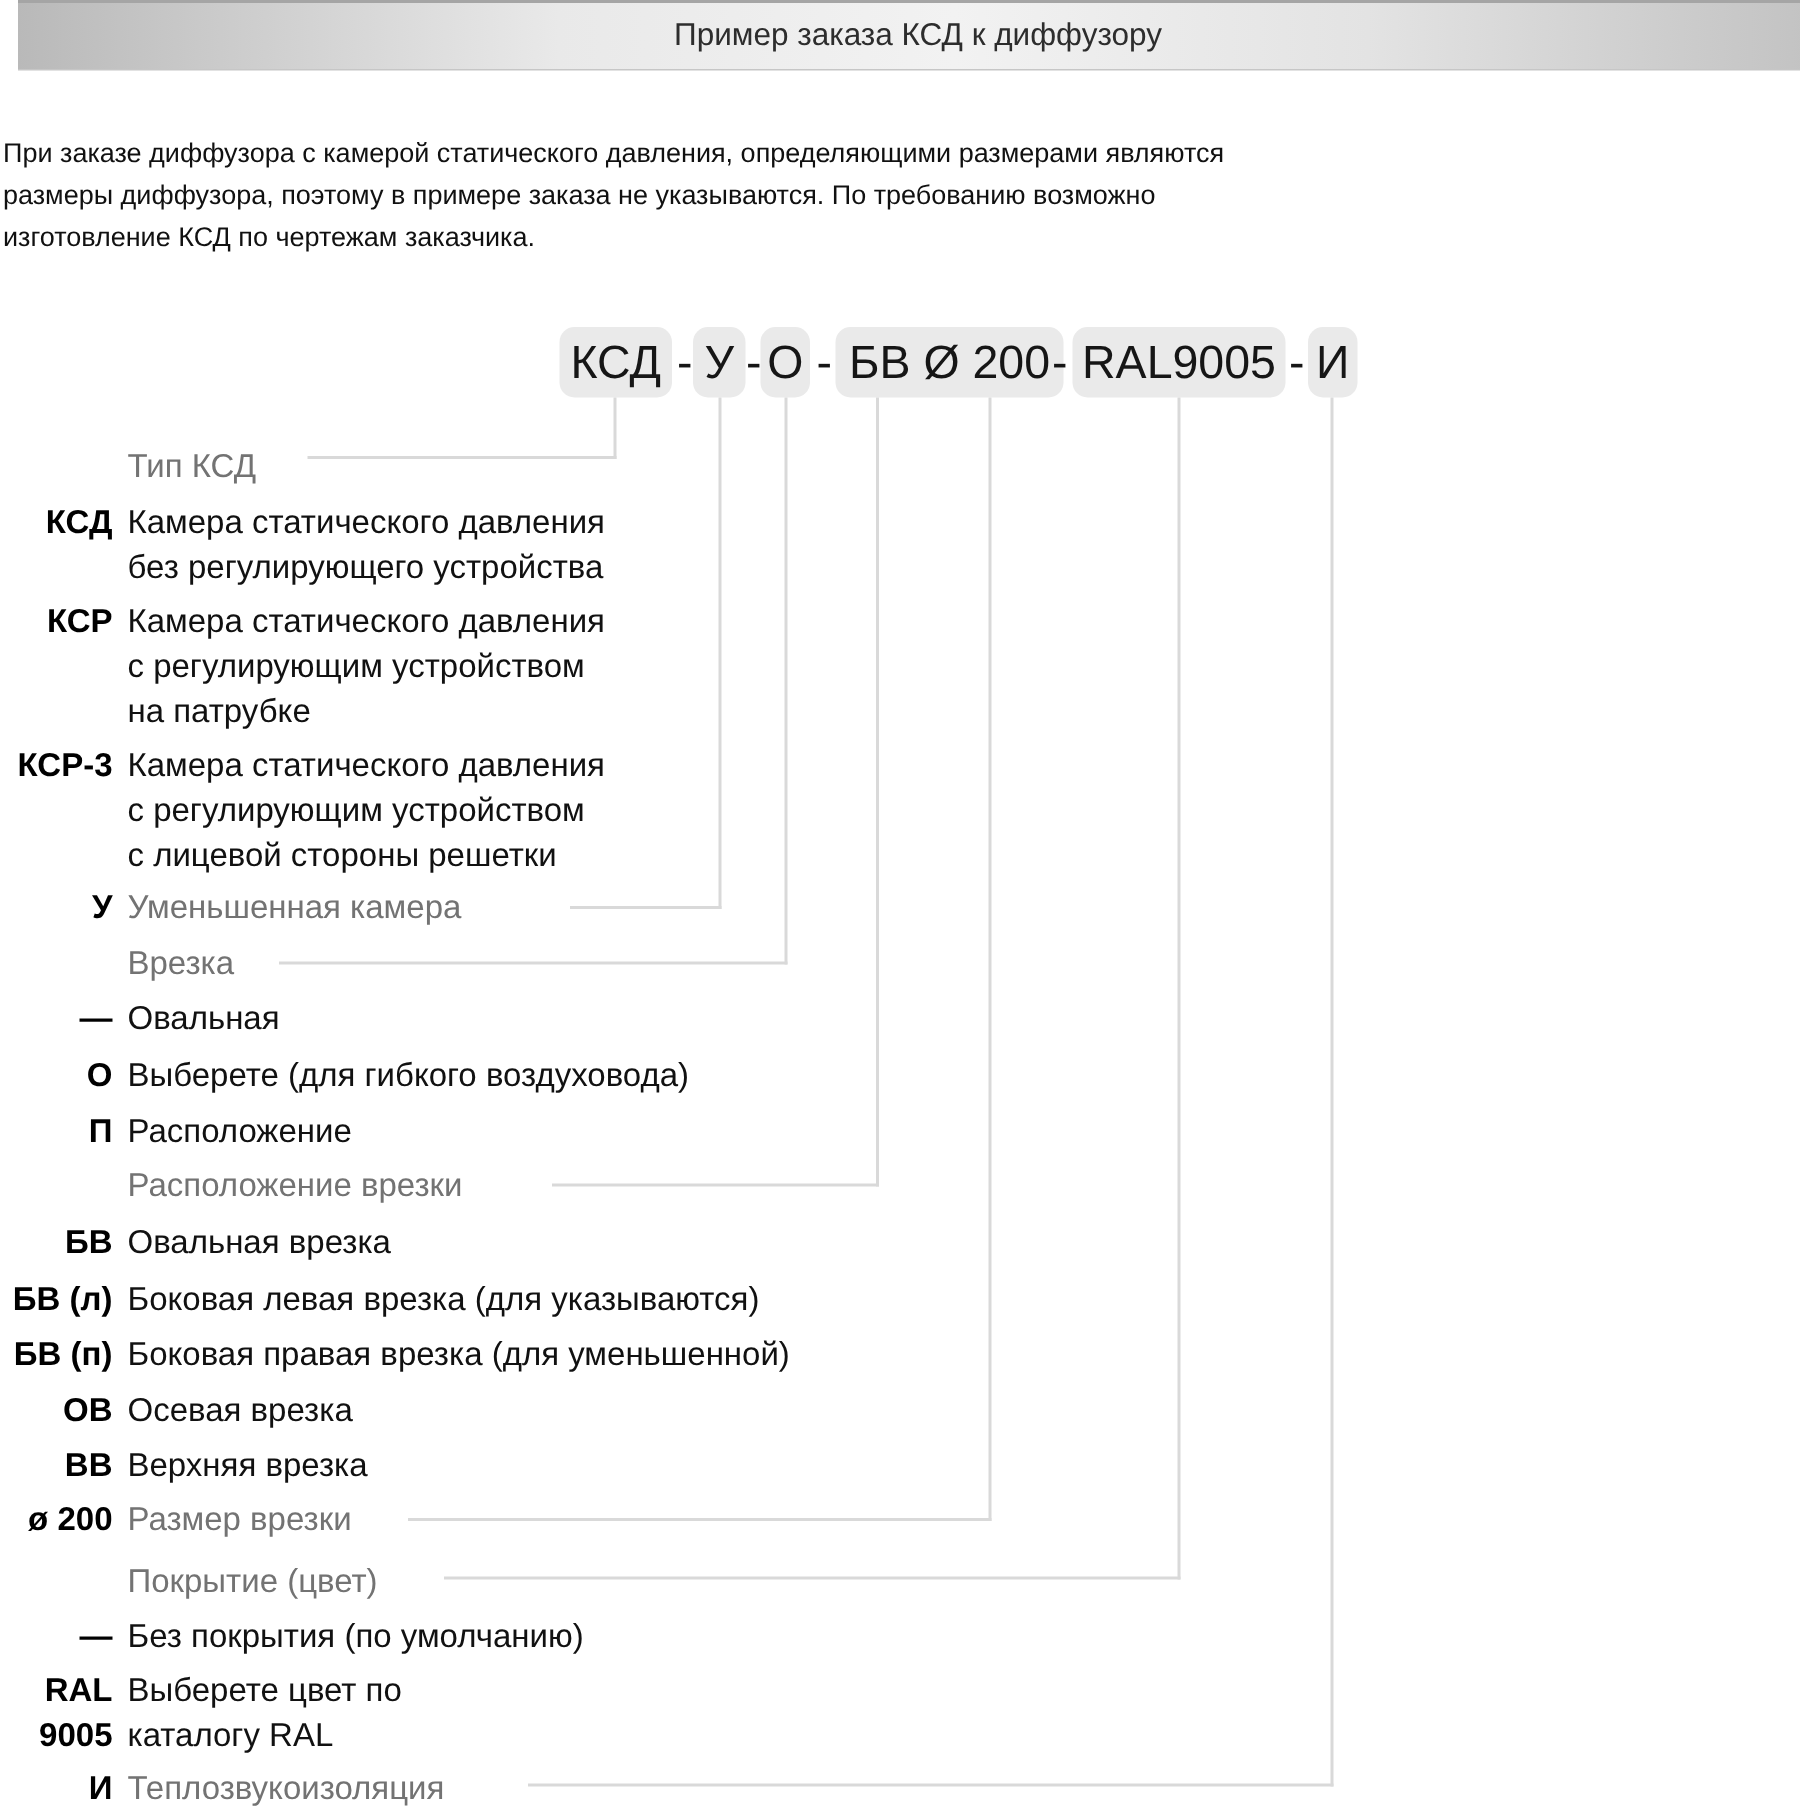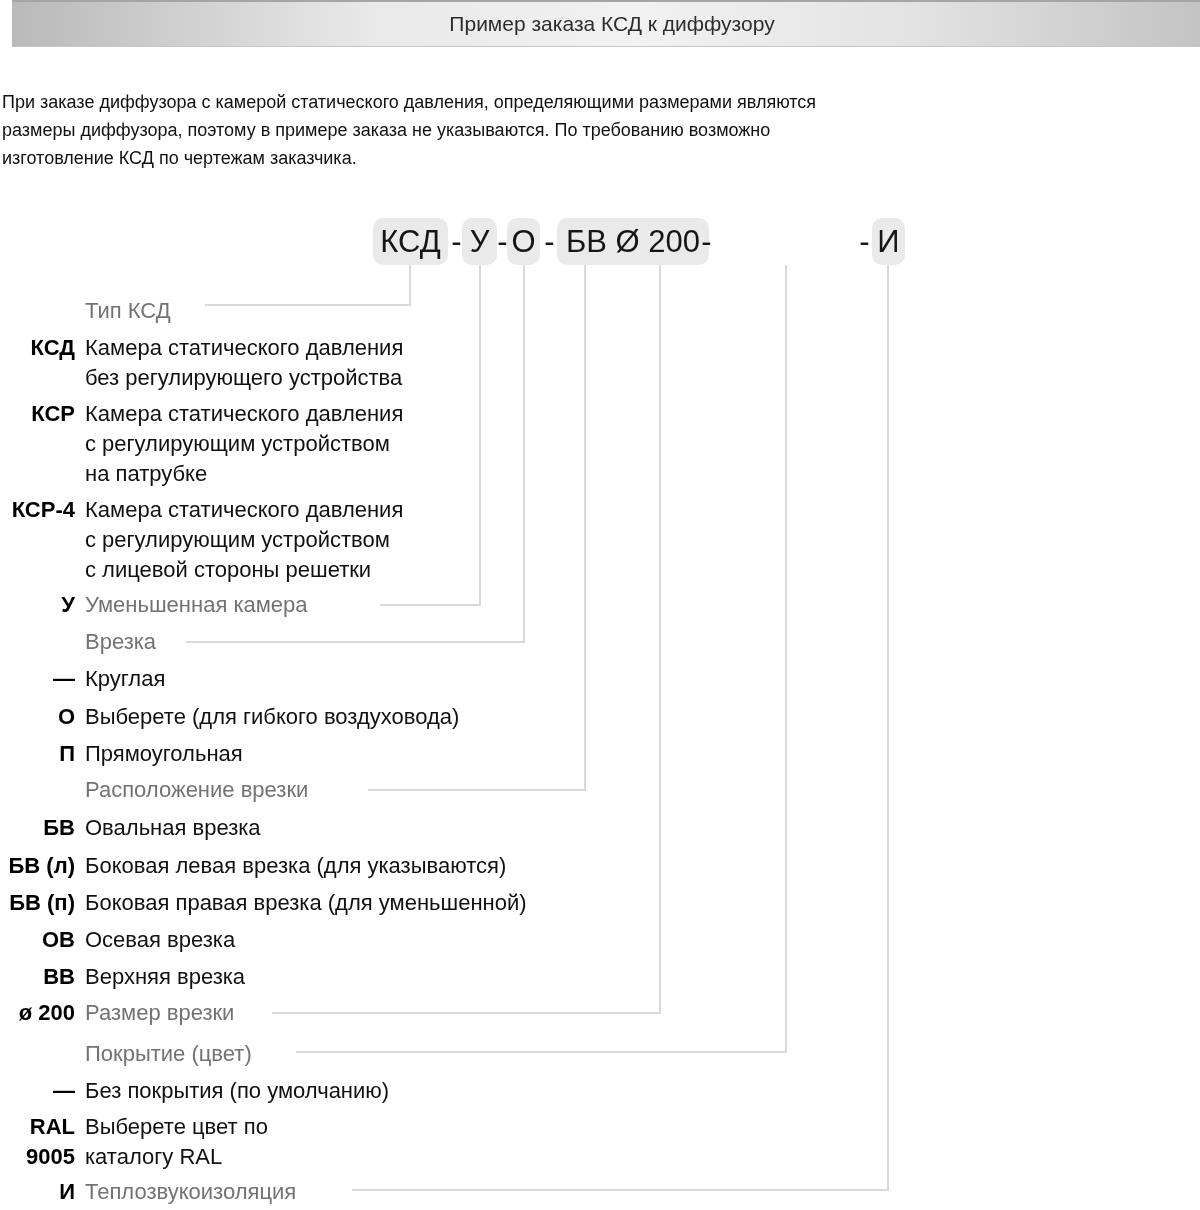--- a/index.html
+++ b/index.html
@@ -64,20 +64,21 @@
 изготовление КСД по чертежам заказчика.</p>
 
   <div class="box" style="left:373px;width:75px">КСД</div>
   <div class="dash" style="left:450px">-</div>
   <div class="box" style="left:462px;width:35px">У</div>
   <div class="dash" style="left:496px">-</div>
   <div class="box" style="left:507px;width:33px">О</div>
   <div class="dash" style="left:543px">-</div>
   <div class="box" style="left:557px;width:152px">БВ Ø 200</div>
   <div class="dash" style="left:700px">-</div>
+  <div class="box" style="left:715px;width:142px">RAL9005</div>
   <div class="dash" style="left:858px">-</div>
   <div class="box" style="left:872px;width:33px">И</div>
 
   <div class="vline" style="left:409px;top:265px;height:41px"></div>
   <div class="hline" style="left:205px;top:304px;width:206px"></div>
 
   <div class="vline" style="left:479px;top:265px;height:341px"></div>
   <div class="hline" style="left:380px;top:604px;width:101px"></div>
 
   <div class="vline" style="left:523px;top:265px;height:378px"></div>
@@ -106,48 +107,48 @@
   </div>
 
   <div class="row" style="top:399px">
     <span class="term">КСР</span>
     <span class="desc">Камера статического давления
 с регулирующим устройством
 на патрубке</span>
   </div>
 
   <div class="row" style="top:495px">
-    <span class="term">КСР-4</span>
+    <span class="term">КСР-3</span>
     <span class="desc">Камера статического давления
 с регулирующим устройством
 с лицевой стороны решетки</span>
   </div>
 
   <div class="row" style="top:590px">
     <span class="term">У</span>
     <span class="desc b">Уменьшенная камера</span>
   </div>
 
   <div class="row" style="top:627px">
     <span class="desc b">Врезка</span>
   </div>
 
   <div class="row" style="top:664px">
     <span class="term">—</span>
-    <span class="desc">Круглая</span>
+    <span class="desc">Овальная</span>
   </div>
 
   <div class="row" style="top:702px">
     <span class="term">О</span>
     <span class="desc">Выберете (для гибкого воздуховода)</span>
   </div>
 
   <div class="row" style="top:739px">
     <span class="term">П</span>
-    <span class="desc">Прямоугольная</span>
+    <span class="desc">Расположение</span>
   </div>
 
   <div class="row" style="top:775px">
     <span class="desc b">Расположение врезки</span>
   </div>
 
   <div class="row" style="top:813px">
     <span class="term">БВ</span>
     <span class="desc">Овальная врезка</span>
   </div>

